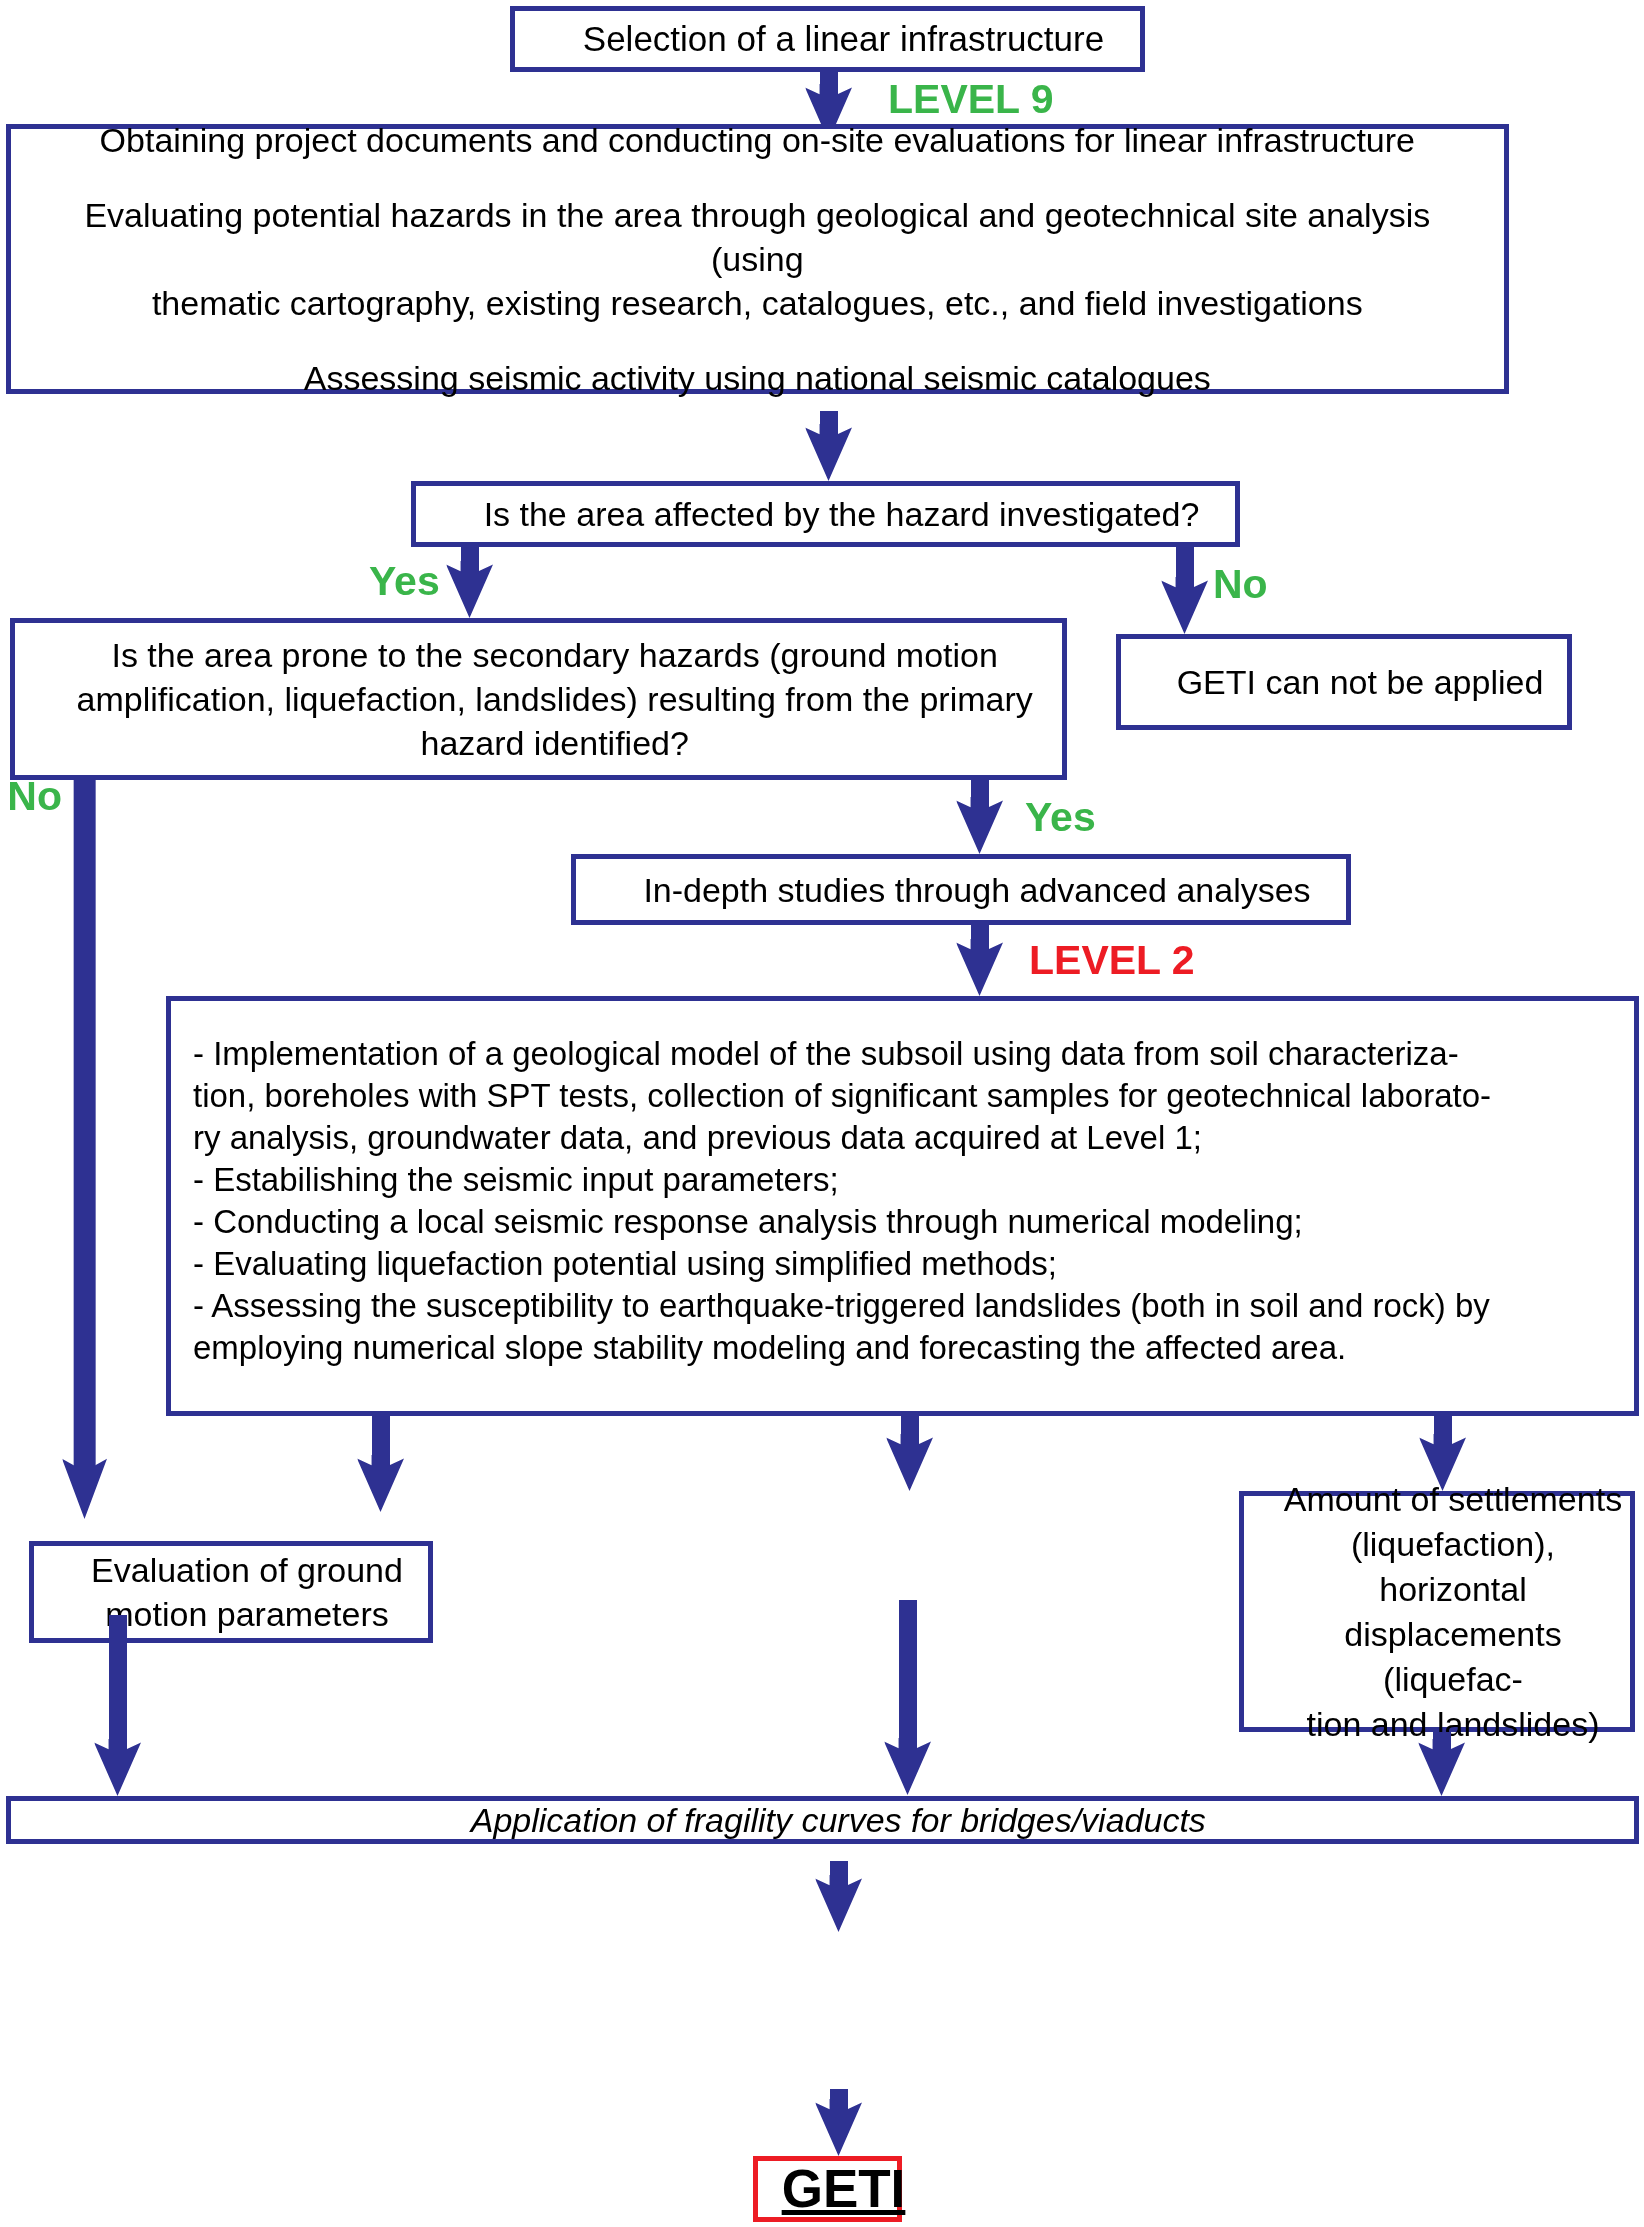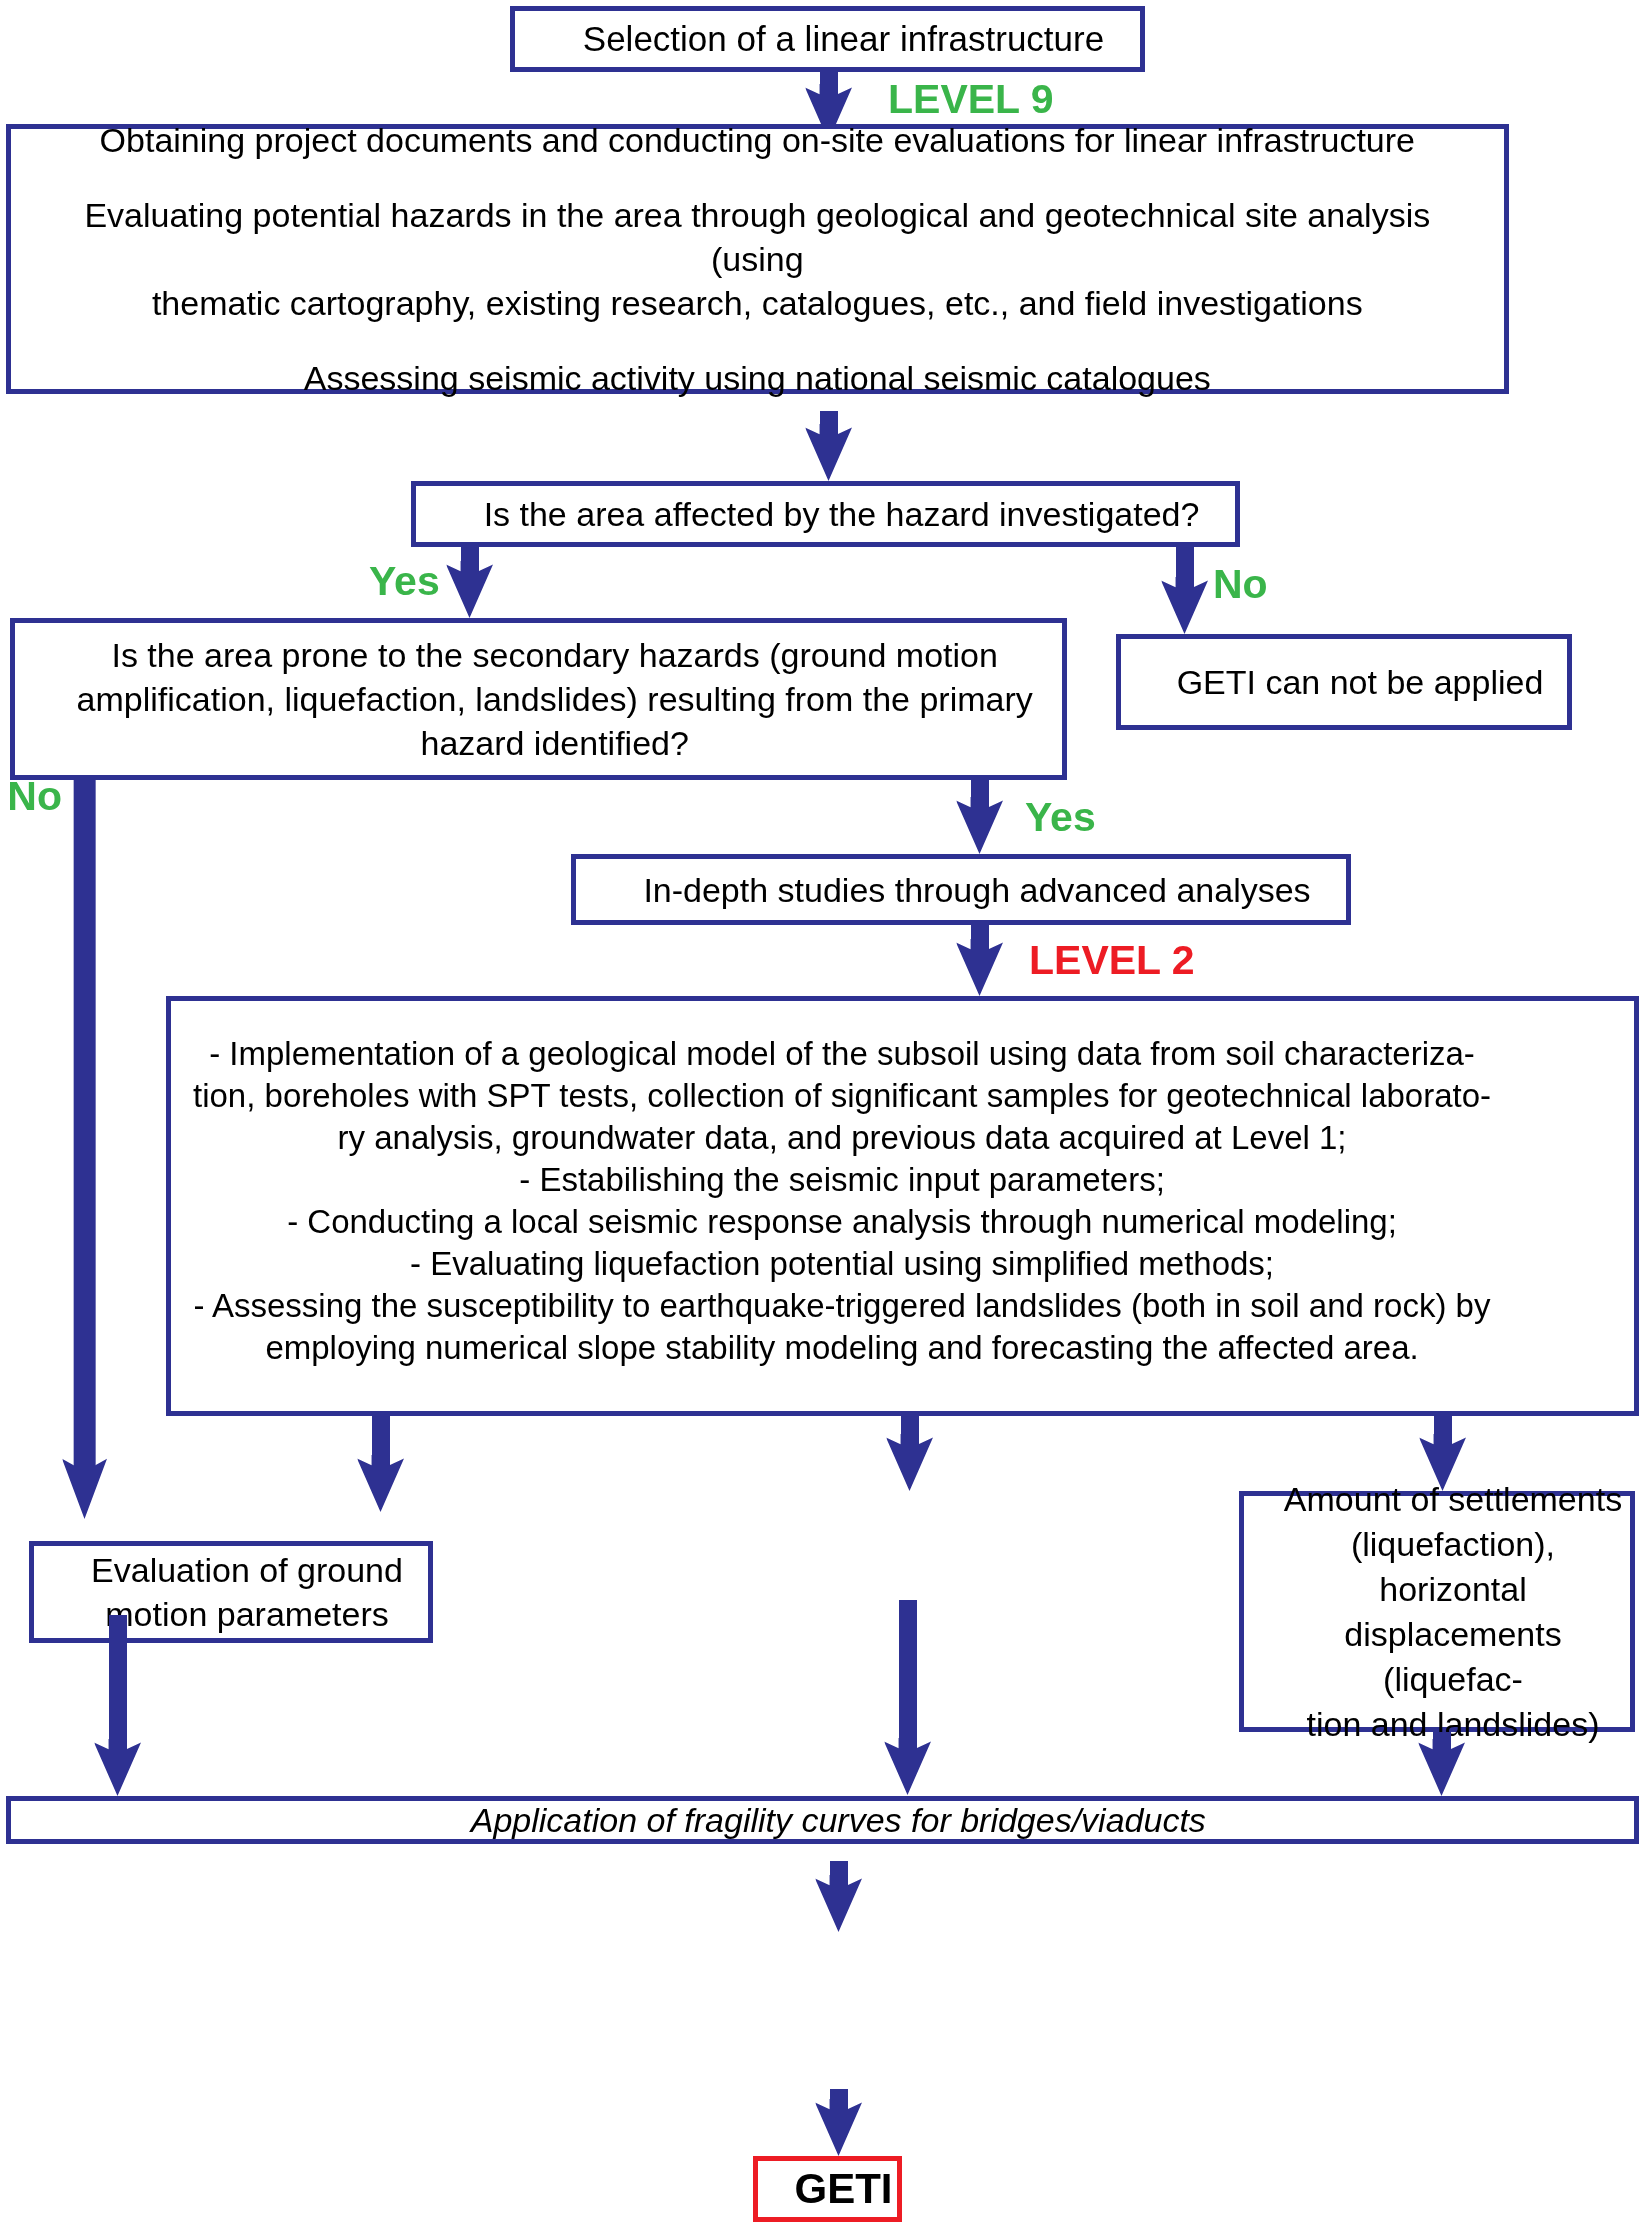--- a/index.html
+++ b/index.html
@@ -30,21 +30,21 @@
   .box.bigbox{flex-direction:column; gap:31px; padding:14.6px 29px; line-height:44px;}
   .box.level2box{
     align-items:flex-start;
     justify-content:flex-start;
     text-align:left;
     padding:32px 22px;
     font-size:33px;
     line-height:42px;
   }
   .box.damagebox{line-height:42px; padding:7.3px 22px;}
-  .box.getibox{border:5.8px solid #ed1c24; font-weight:bold; font-size:42px;}
+  .box.getibox{border:5.8px solid #ed1c24; font-weight:bold; font-size:53px;text-decoration:underline;}
   .arr{position:absolute; width:47px;}
   .arr .shaft{
     position:absolute; left:50%; transform:translateX(-50%);
     top:0; width:18px; height:calc(100% - 42px);
     background:#2e3192;
   }
   .arr .head{
     position:absolute; left:50%; transform:translateX(-50%);
     bottom:0; width:47px; height:57px;
     background:#2e3192;
@@ -120,21 +120,21 @@
   <div class="lbl green" style="left:1025px; top:797px;">Yes</div>
 
   <div class="box" style="left:571px; top:854px; width:780px; height:71px;">In-depth studies through advanced analyses</div>
 
   <div class="arr" style="left:956px; top:924px; height:72px;">
     <i class="shaft"></i>
     <i class="head"></i>
   </div>
   <div class="lbl red" style="left:1029px; top:940px;">LEVEL 2</div>
 
-  <div class="box level2box" style="left:166px; top:996px; width:1473px; height:420px;text-align:center;">- Implementation of a geological model of the subsoil using data from soil characteriza-
+  <div class="box level2box" style="left:166px; top:996px; width:1473px; height:420px;">- Implementation of a geological model of the subsoil using data from soil characteriza-
 tion, boreholes with SPT tests, collection of significant samples for geotechnical laborato-
 ry analysis, groundwater data, and previous data acquired at Level 1;
 - Estabilishing the seismic input parameters;
 - Conducting a local seismic response analysis through numerical modeling;
 - Evaluating liquefaction potential using simplified methods;
 - Assessing the susceptibility to earthquake-triggered landslides (both in soil and rock) by
 employing numerical slope stability modeling and forecasting the affected area.</div>
 
   <div class="arr" style="left:357px; top:1416px; height:96px;">
     <i class="shaft"></i>

